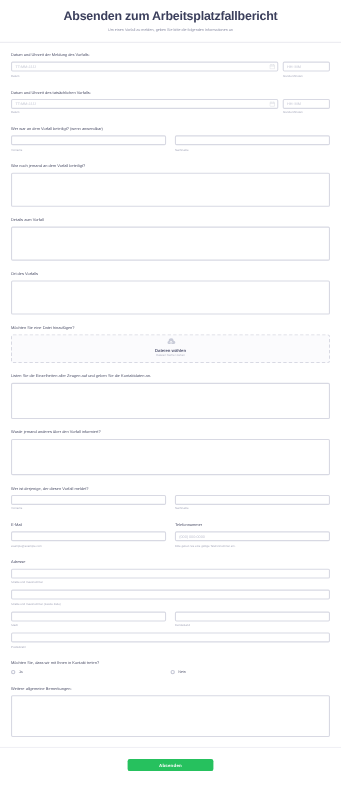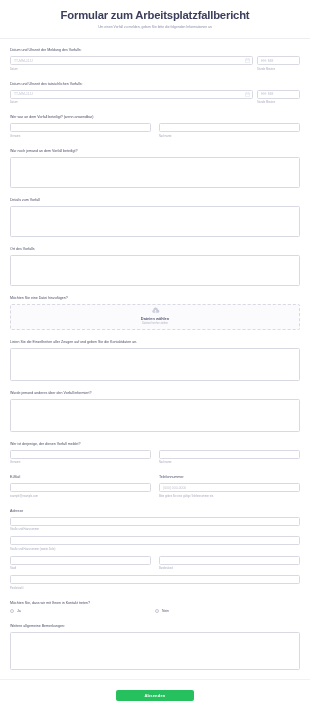--- a/index.html
+++ b/index.html
@@ -79,21 +79,21 @@
     font-family: "Liberation Sans", sans-serif; cursor: pointer;
     display:flex; align-items:center; justify-content:center;
   }
 </style>
 </head>
 <body>
 
 <div class="page">
 
   <div class="header">
-    <div class="form-title">Formular zum Arbeitsplatzfallbericht</div>
+    <div class="form-title">Absenden zum Arbeitsplatzfallbericht</div>
     <div class="form-subtitle">Um einen Vorfall zu melden, geben Sie bitte die folgenden Informationen an</div>
   </div>
 
   <div class="body">
 
     <div class="field">
       <span class="q-label">Datum und Uhrzeit der Meldung des Vorfalls:</span>
       <div class="dt-row">
         <div class="dt-date">
           <div class="input ph">TT-MM-JJJJ</div>

